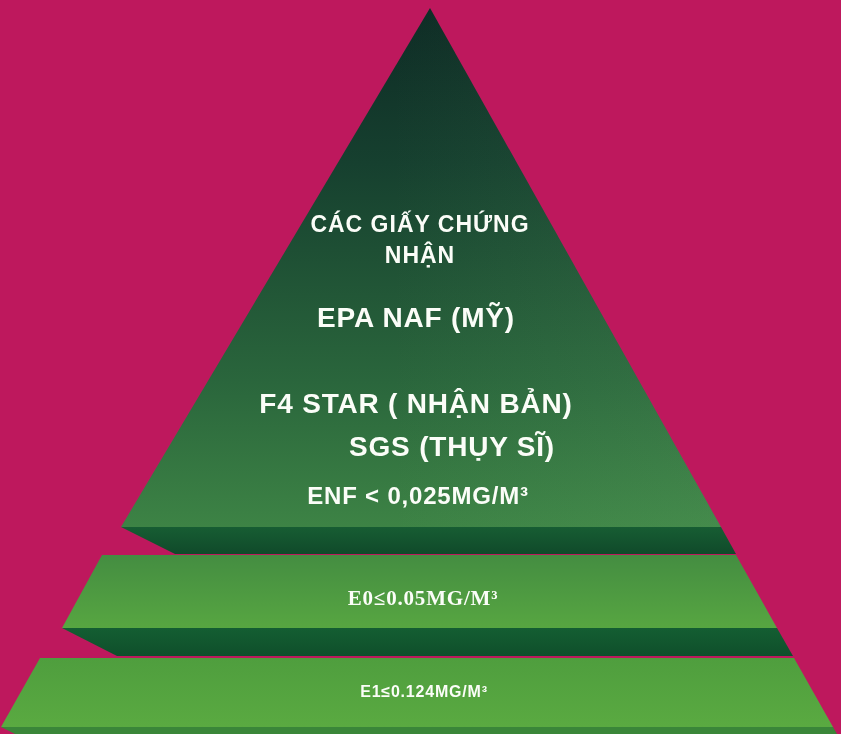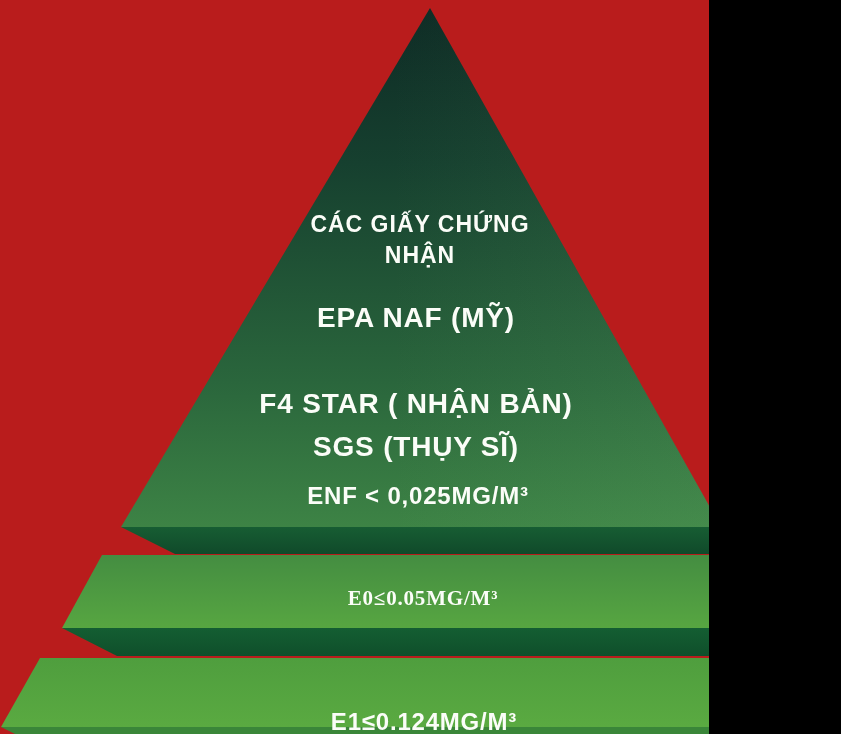--- a/index.html
+++ b/index.html
@@ -1,20 +1,20 @@
 <!DOCTYPE html>
 <html><head>
 <meta charset="utf-8">
 <style>
   html,body{margin:0;padding:0;}
   body{background:#000;font-family:"Liberation Sans","DejaVu Sans",sans-serif;}
   .canvas{
     position:relative;
-    width:709px;height:734px;
-    background:#b91c1c;
+    width:841px;height:734px;
+    background:#be185d;
     overflow:hidden;
   }
   .canvas svg{position:absolute;left:0;top:0;}
   .txt{
     position:absolute;
     color:#fbfdf8;
     font-weight:bold;
     white-space:nowrap;
     transform:translateX(-50%);
     letter-spacing:0.8px;
@@ -25,24 +25,24 @@
     left:420px;top:209px;
     width:250px;
     font-size:23px;line-height:31px;
     white-space:normal;
     letter-spacing:1px;
   }
   .cert{left:416px;font-size:28px;line-height:24px;}
   .cert-0{top:306px;}
   .cert-1{top:349px;}
   .cert-2{top:392px;}
-  .cert-3{top:435px;}
+  .cert-3{top:435px;margin-left:36px;}
   .std-enf{left:418px;top:484px;font-size:24px;line-height:24px;}
   .std-e0{left:423px;top:586px;font-size:21px;line-height:24px;font-family:Liberation Serif, serif;}
-  .std-e1{left:424px;top:710px;font-size:24px;line-height:24px;}
+  .std-e1{left:424px;top:680px;font-size:16px;line-height:24px;}
 </style>
 </head>
 <body>
 
 <div class="canvas">
 
   <svg width="841" height="734" viewBox="0 0 841 734">
     <defs>
       <linearGradient id="gTri" x1="0" y1="0" x2="0" y2="1">
         <stop offset="0" stop-color="#0e2b25"></stop>

